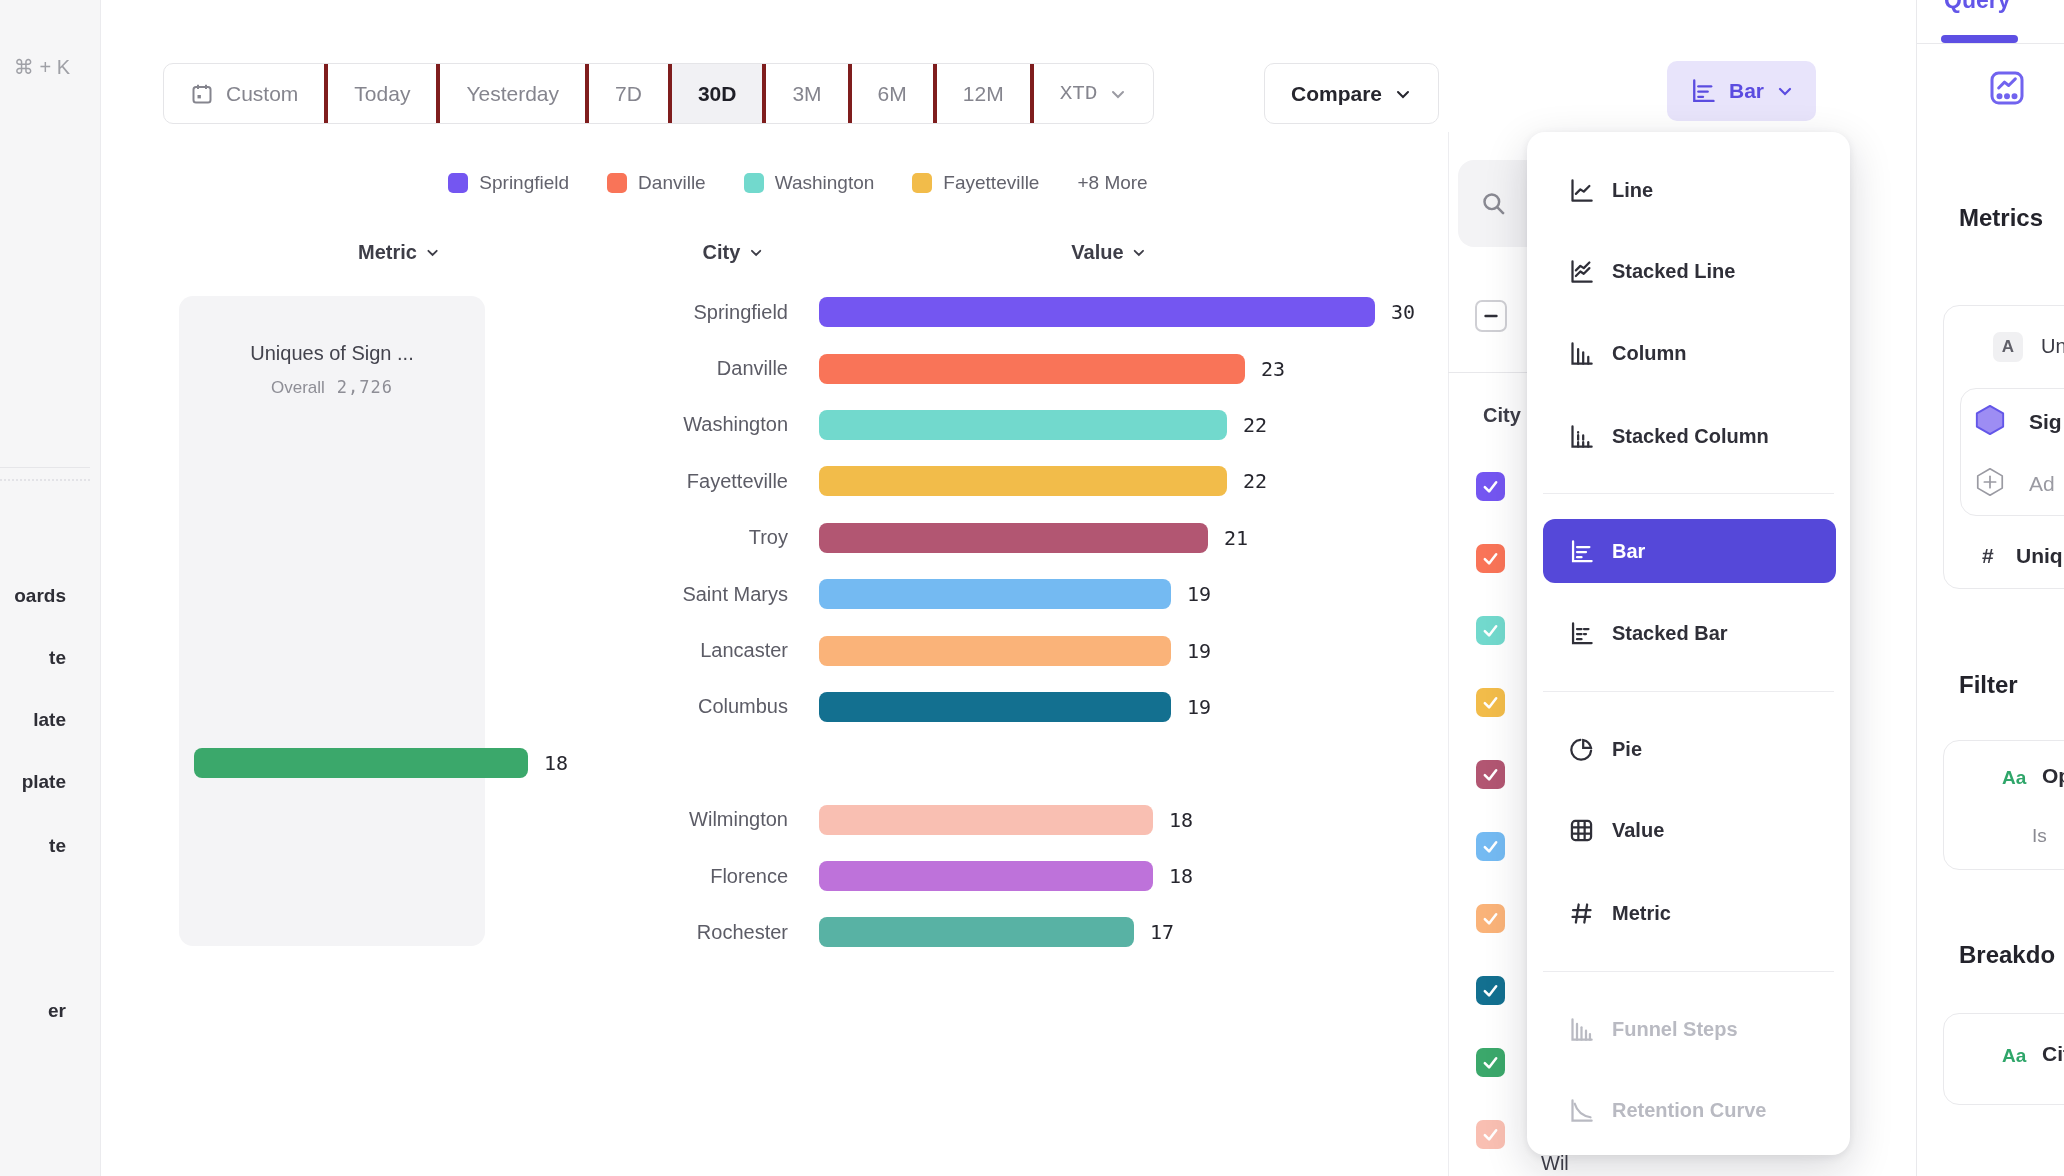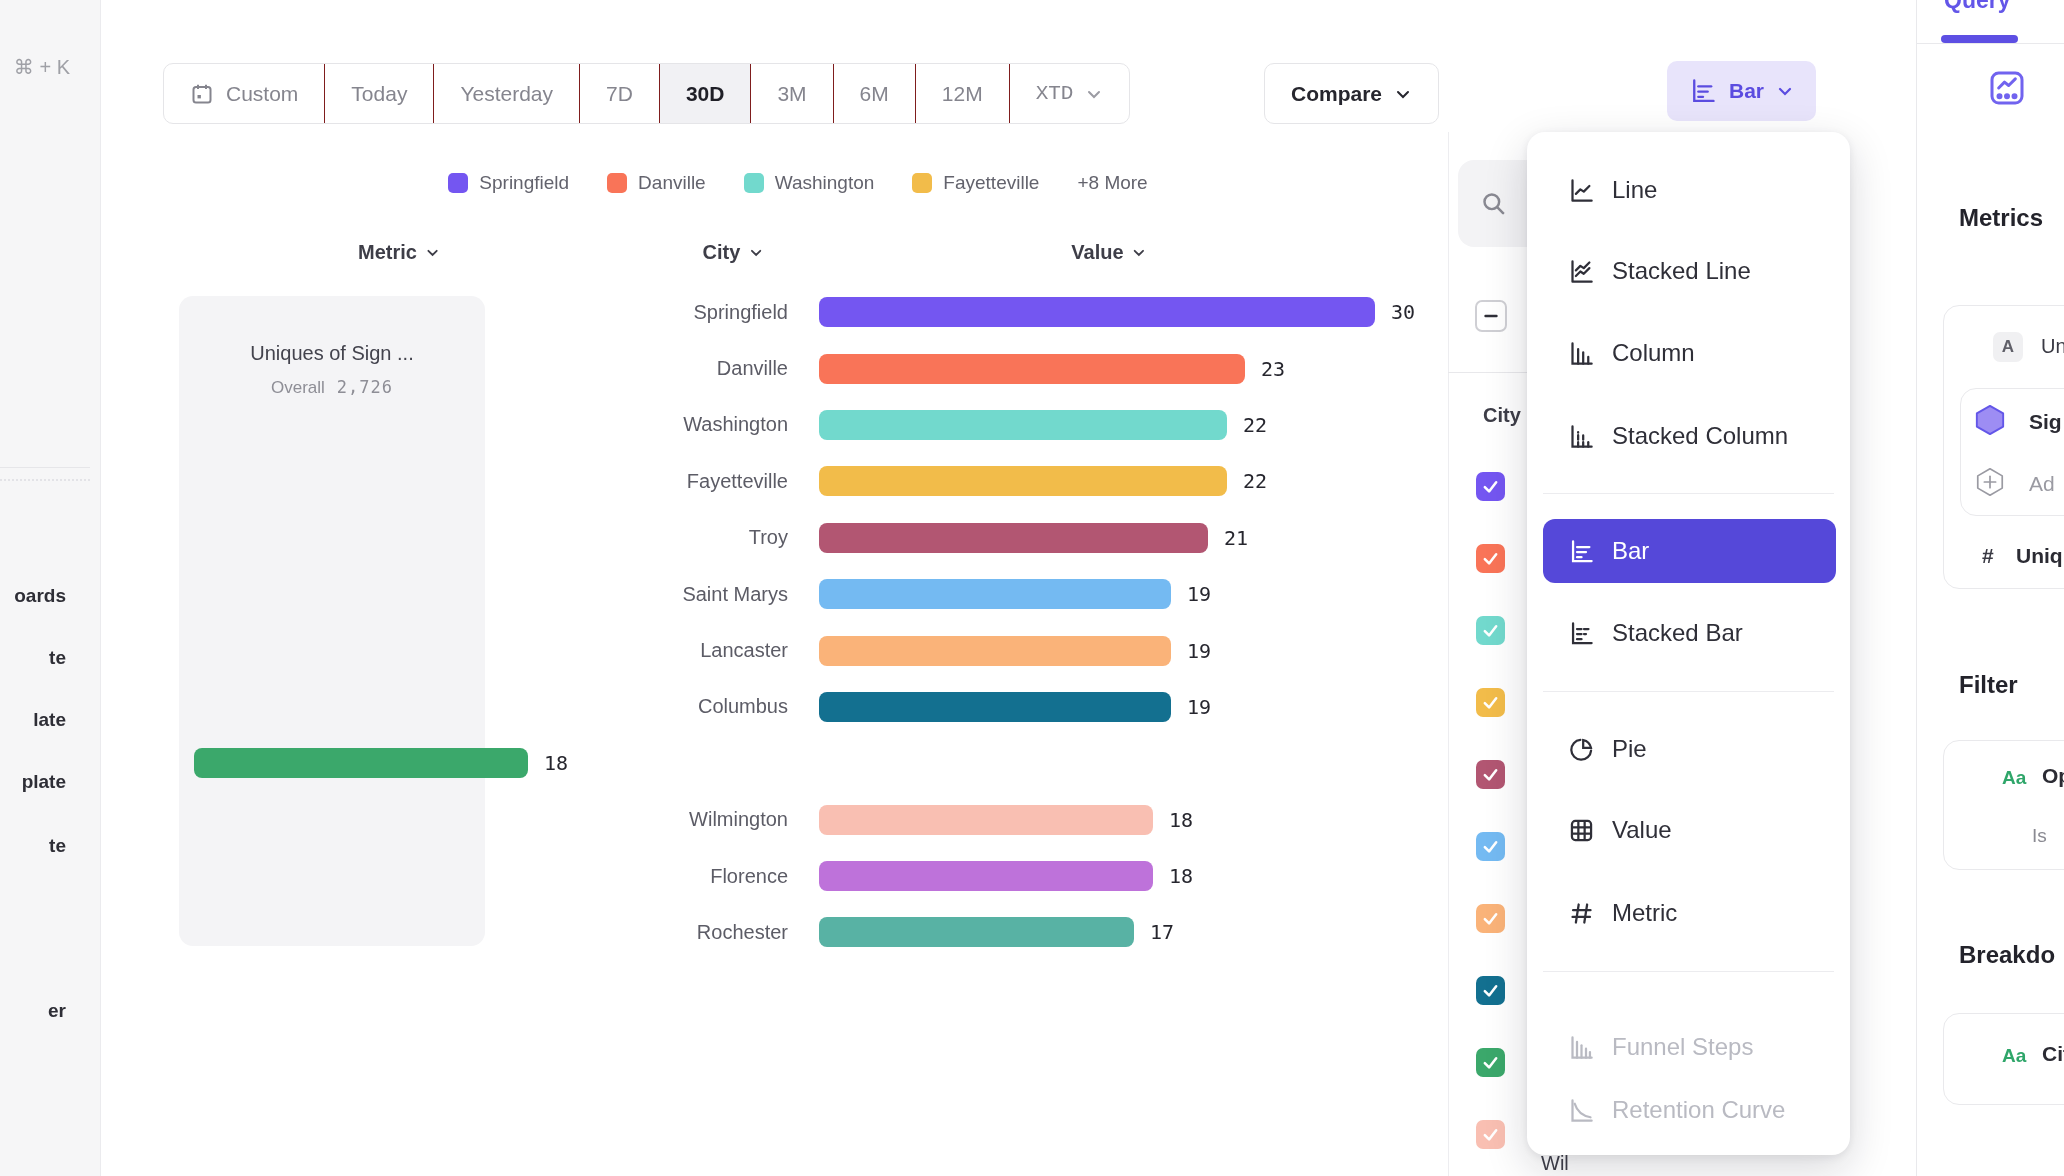--- a/index.html
+++ b/index.html
@@ -12,21 +12,21 @@
   
   .left-rail{left:0;top:0;width:100px;height:1176px;background:#f6f6f7;border-right:1px solid #ebebee;}
   .rail-frag{position:absolute;right:34px;white-space:nowrap;font-size:19px;font-weight:600;color:#2e2e36;}
   .rail-shortcut{position:absolute;right:30px;top:55px;font-size:20px;color:#9fa0a6;font-weight:500;white-space:nowrap;}
   .rail-line{position:absolute;left:0;right:10px;height:1px;background:#e6e6e9;top:467px;}
   .rail-dotted{position:absolute;left:0;right:10px;top:479px;border-top:2px dotted #e3e3e7;}
   
   .seg-control{left:163px;top:63px;height:59px;display:flex;align-items:stretch;
     border:1px solid #e5e5e8;border-radius:10px;background:#fff;overflow:hidden;}
   .seg{display:flex;align-items:center;gap:12px;padding:0 26px;font-size:21px;color:#85858e;
-    border-right:1px solid #7f1d1d;cursor:pointer;}
+    border-right:4px solid #7f1d1d;cursor:pointer;}
   .seg:last-child{border-right:none;font-family:Liberation Mono, monospace;}
   .seg.selected{background:#f1f1f4;color:#1f1f27;font-weight:700;}
   .btn{display:flex;align-items:center;gap:12px;border-radius:10px;font-size:21px;}
   .compare-btn{left:1264px;top:63px;height:59px;padding:0 26px;border:1px solid #e5e5e8;
     background:#fff;color:#26262e;font-weight:600;}
   .charttype-btn{left:1667px;top:61px;height:60px;padding:0 22px;background:#e8e4fb;color:#5b4ce0;font-weight:700;}
   .chev{width:18px;height:18px;flex:0 0 auto;}
   
   .legend{left:163px;top:172px;width:1270px;display:flex;justify-content:center;align-items:center;gap:38px;}
   .legend-item{display:flex;align-items:center;gap:11px;font-size:19px;color:#63636d;}
@@ -56,21 +56,21 @@
     background:#fff;display:flex;align-items:center;justify-content:center;}
   .series-divider-h{left:1448px;top:372px;width:80px;height:1px;background:#e8e8eb;}
   .series-col-label{left:1483px;top:404px;font-size:20px;font-weight:600;color:#3e3e48;}
   .series-checkbox{position:absolute;left:1476px;width:29px;height:29px;border-radius:7px;
     display:flex;align-items:center;justify-content:center;}
   .series-frag{left:1541px;top:1152px;font-size:20px;color:#3f3f49;}
   
   .menu-panel{left:1527px;top:132px;width:323px;height:1023px;background:#fff;border-radius:18px;
     box-shadow:0 14px 44px rgba(20,20,40,.16), 0 2px 8px rgba(20,20,40,.08);}
   .menu-item{position:absolute;left:16px;right:14px;height:56px;display:flex;align-items:center;gap:17px;
-    padding-left:25px;box-sizing:border-box;font-size:24px;font-weight:400;color:#2f2f38;border-radius:12px;cursor:pointer;}
+    padding-left:25px;box-sizing:border-box;font-size:20px;font-weight:700;color:#2f2f38;border-radius:12px;cursor:pointer;}
   .menu-item .mi-icon{width:27px;height:27px;flex:0 0 auto;}
   .menu-item.selected{background:#5548d9;color:#ffffff;height:64px;}
   .menu-item.disabled{color:#b9bac2;cursor:default;}
   .menu-divider{position:absolute;left:16px;right:16px;height:1px;background:#ececef;}
   
   .query-panel{left:1916px;top:0;width:148px;height:1176px;background:#fff;border-left:1px solid #e9e9ec;}
   .query-tab{position:absolute;left:27px;top:-13px;font-size:23px;font-weight:700;color:#6356e8;}
   .query-underline{position:absolute;left:24px;top:35px;width:77px;height:8px;border-radius:4px;background:#5d4fe3;}
   .query-topline{position:absolute;left:0;right:0;top:43px;height:1px;background:#e9e9ec;}
   .rp-heading{position:absolute;left:42px;font-size:24px;font-weight:700;color:#23232b;white-space:nowrap;}
@@ -413,21 +413,21 @@
         <line x1="9.5" y1="4" x2="7" y2="20"></line>
         <line x1="17" y1="4" x2="14.5" y2="20"></line>
         <line x1="4.5" y1="9" x2="20" y2="9"></line>
         <line x1="4" y1="15" x2="19.5" y2="15"></line>
       </svg>
     <span>Metric</span>
   </div>
 
   <div class="menu-divider" style="top:839px"></div>
 
-  <div class="menu-item disabled" style="top:887px">
+  <div class="menu-item disabled" style="top:869px">
     <svg class="mi-icon" viewBox="0 0 24 24" fill="none" stroke="#b9bac2" stroke-width="2" stroke-linecap="round">
         <path d="M4 3 V21 H21"></path>
         <line x1="8" y1="21" x2="8" y2="7"></line>
         <line x1="12" y1="21" x2="12" y2="10"></line>
         <line x1="16" y1="21" x2="16" y2="13"></line>
         <line x1="19.5" y1="21" x2="19.5" y2="16"></line>
       </svg>
     <span>Funnel Steps</span>
   </div>
   <div class="menu-item disabled" style="top:950px">

